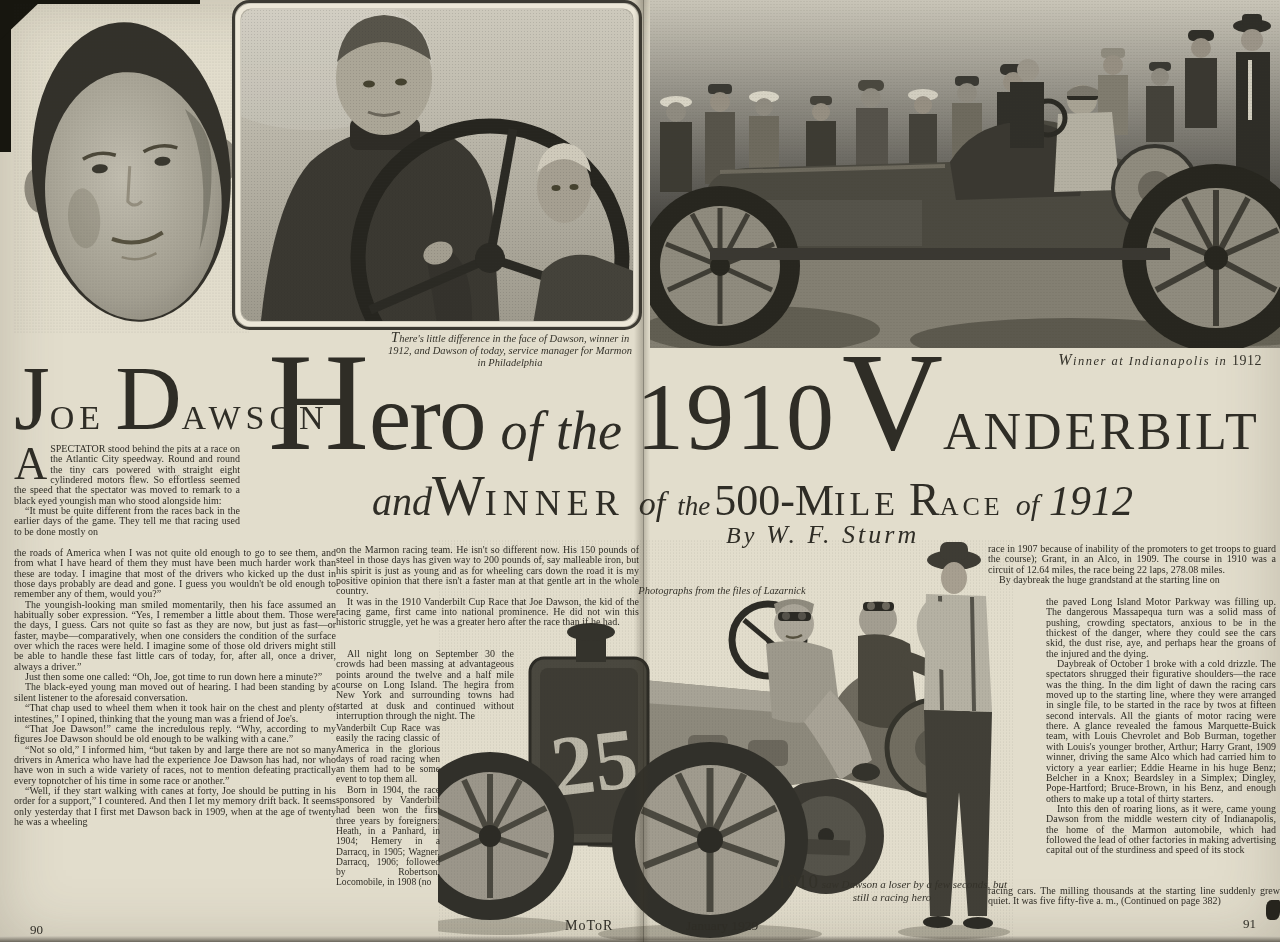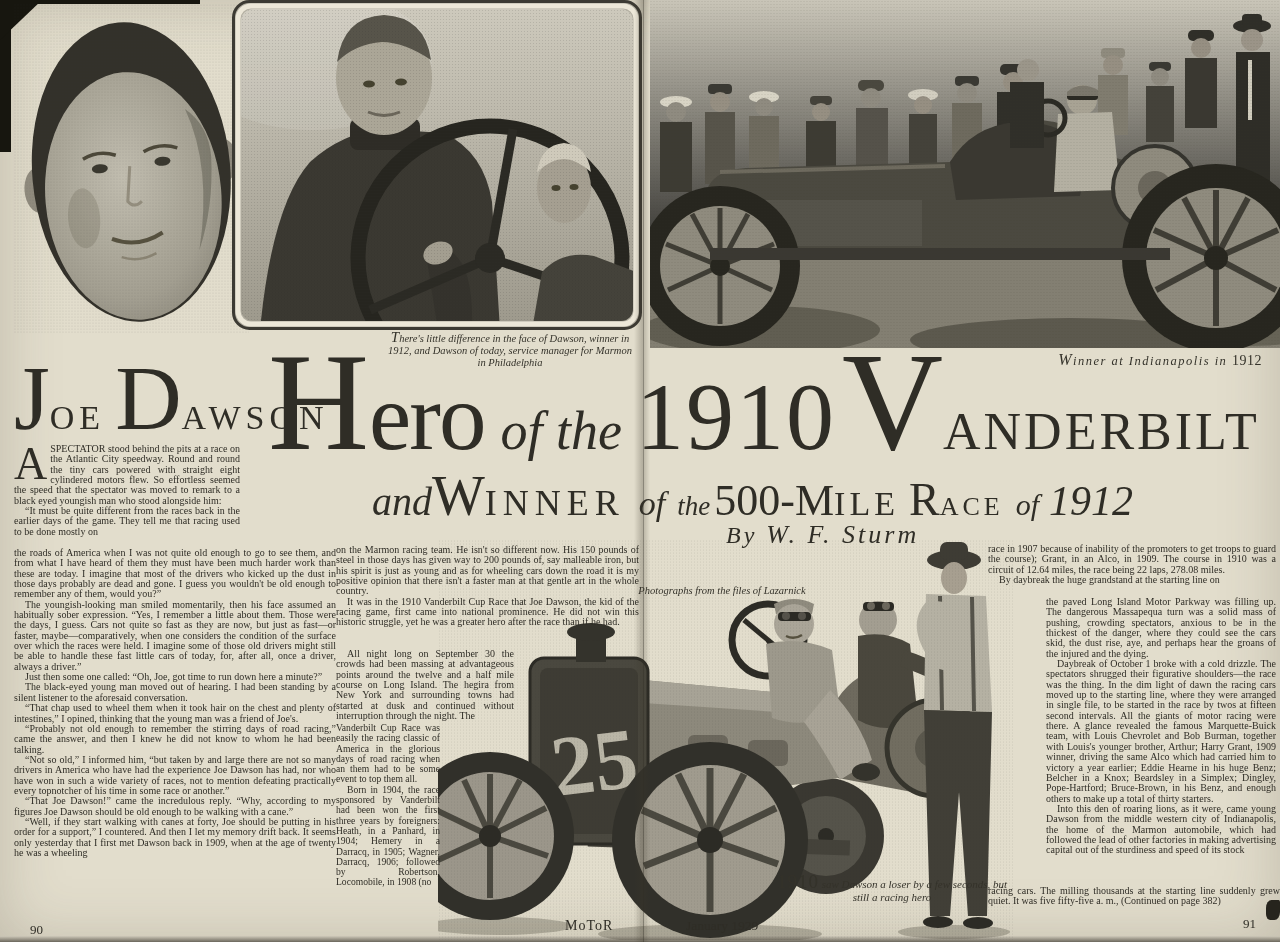--- a/index.html
+++ b/index.html
@@ -441,23 +441,22 @@
     <p class="noindent"><span class="dropcap">A</span><span>SPECTATOR stood behind the pits at a race on the Atlantic City speedway. Round and round the tiny cars powered with straight eight cylindered motors flew. So effortless seemed the speed that the spectator was moved to remark to a black eyed youngish man who stood alongside him:</span></p>
     <p>“It must be quite different from the races back in the earlier days of the game. They tell me that racing used to be done mostly on</p>
   </div>
 
   <div class="col col1b">
     <p class="noindent">the roads of America when I was not quite old enough to go to see them, and from what I have heard of them they must have been much harder work than these are today. I imagine that most of the drivers who kicked up the dust in those days probably are dead and gone. I guess you wouldn't be old enough to remember any of them, would you?”</p>
     <p>The youngish-looking man smiled momentarily, then his face assumed an habitually sober expression. “Yes, I remember a little about them. Those were the days, I guess. Cars not quite so fast as they are now, but just as fast—or faster, maybe—comparatively, when one considers the condition of the surface over which the races were held. I imagine some of those old drivers might still be able to handle these fast little cars of today, for, after all, once a driver, always a driver.”</p>
     <p>Just then some one called: “Oh, Joe, got time to run down here a minute?”</p>
     <p>The black-eyed young man moved out of hearing. I had been standing by a silent listener to the aforesaid conversation.</p>
     <p>“That chap used to wheel them when it took hair on the chest and plenty of intestines,” I opined, thinking that the young man was a friend of Joe's.</p>
-    <p>“Probably not old enough to remember the stirring days of road racing,” came the answer, and then I knew he did not know to whom he had been talking.</p>
+    <p>“That Joe Dawson!” came the incredulous reply. “Why, according to my figures Joe Dawson should be old enough to be walking with a cane.”</p>
     <p>“Not so old,” I informed him, “but taken by and large there are not so many drivers in America who have had the experience Joe Dawson has had, nor who have won in such a wide variety of races, not to mention defeating practically every topnotcher of his time in some race or another.”</p>
-    <p>“That Joe Dawson!” came the incredulous reply. “Why, according to my figures Joe Dawson should be old enough to be walking with a cane.”</p>
     <p>“Well, if they start walking with canes at forty, Joe should be putting in his order for a support,” I countered. And then I let my memory drift back. It seems only yesterday that I first met Dawson back in 1909, when at the age of twenty he was a wheeling</p>
   </div>
 
   <div class="col col2a">
     <p class="noindent">on the Marmon racing team. He isn't so different now. His 150 pounds of steel in those days has given way to 200 pounds of, say malleable iron, but his spirit is just as young and as for wheeling cars down the road it is my positive opinion that there isn't a faster man at that gentle art in the whole country.</p>
     <p>It was in the 1910 Vanderbilt Cup Race that Joe Dawson, the kid of the racing game, first came into national prominence. He did not win this historic struggle, yet he was a greater hero after the race than if he had.</p>
   </div>
   <div class="col col2b">
     <p>All night long on September 30 the crowds had been massing at advantageous points around the twelve and a half mile course on Long Island. The hegira from New York and surrounding towns had started at dusk and continued without interruption through the night. The</p>
   </div>

